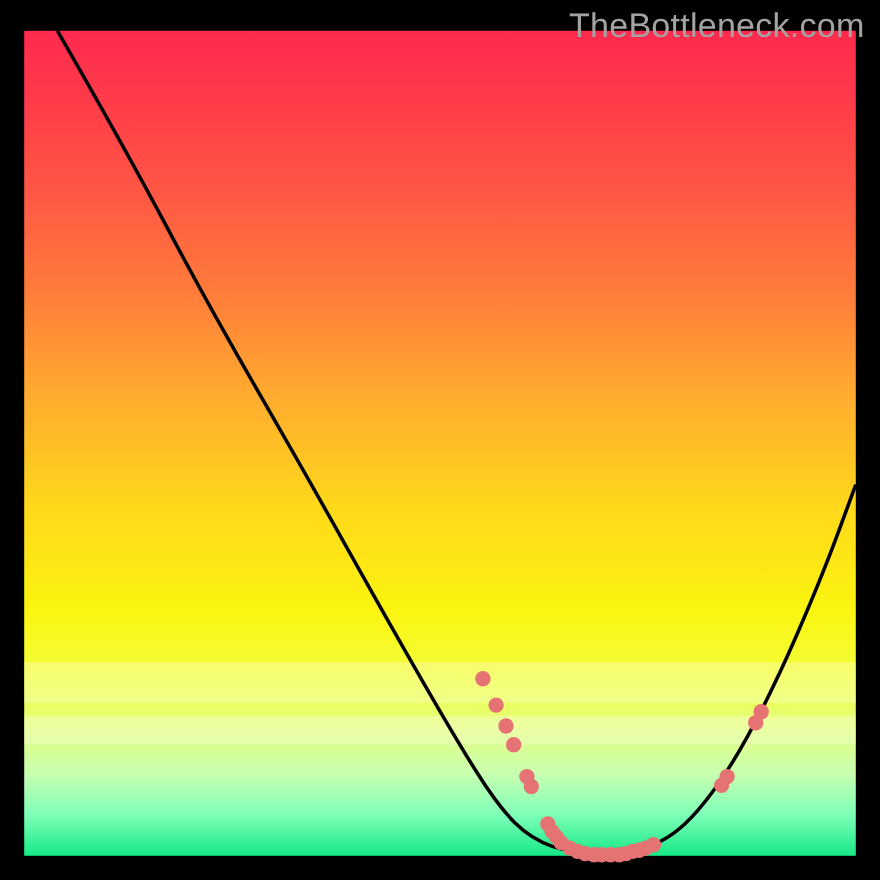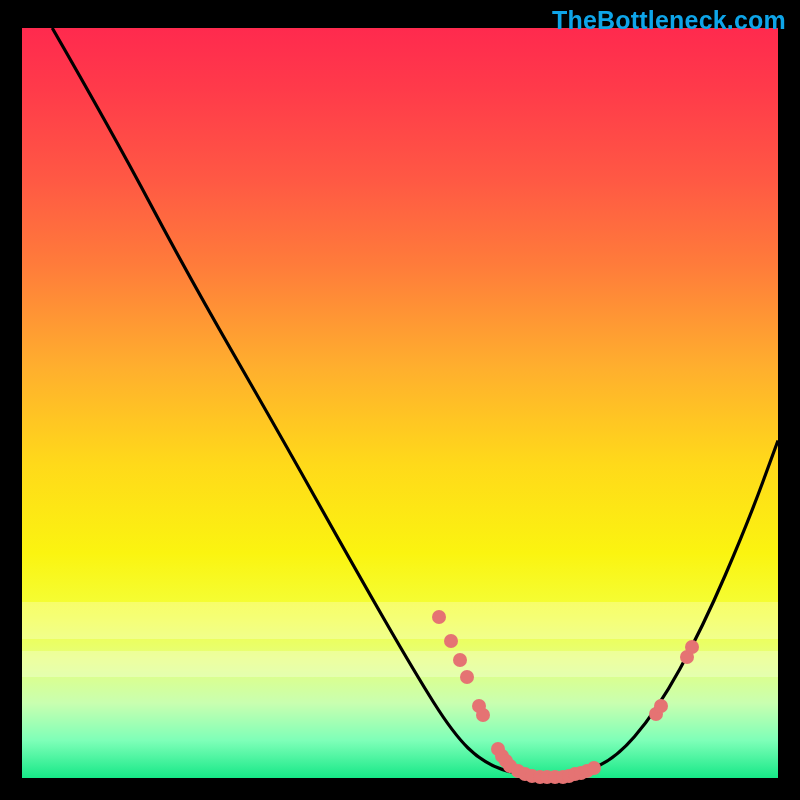--- a/index.html
+++ b/index.html
@@ -14,23 +14,23 @@
   .frame {
     position: relative;
     width: 800px;
     height: 800px;
     background: #000;
   }
   .attribution {
     position: absolute;
     top: 6px;
     right: 14px;
-    color: #0ea5e9;
-    font-size: 25px;
-    font-weight: 700;
+    color: #a3a3a3;
+    font-size: 31px;
+    font-weight: 400;
     letter-spacing: 0.2px;
     z-index: 50;
   }
   
   .plot {
     position: absolute;
     left: 22px;
     top: 28px;
     width: 756px;   
     height: 750px;  

